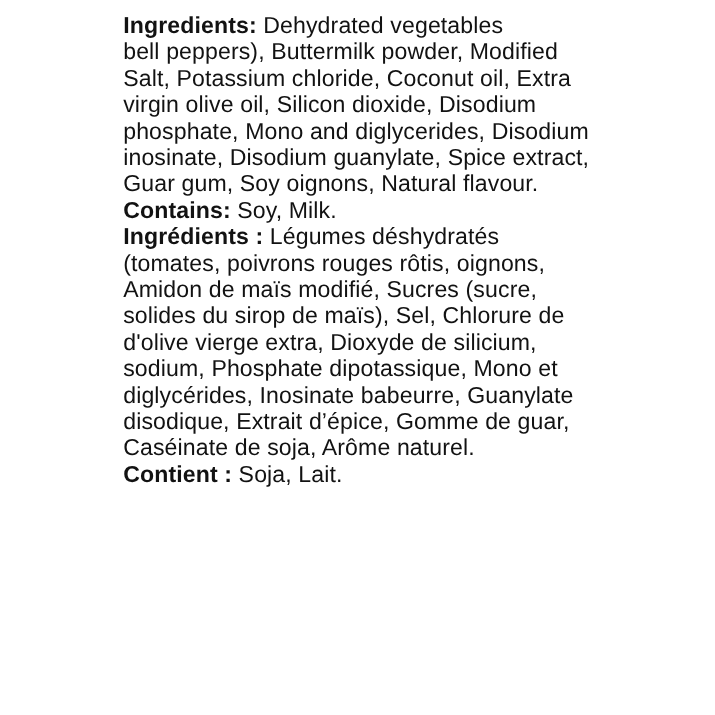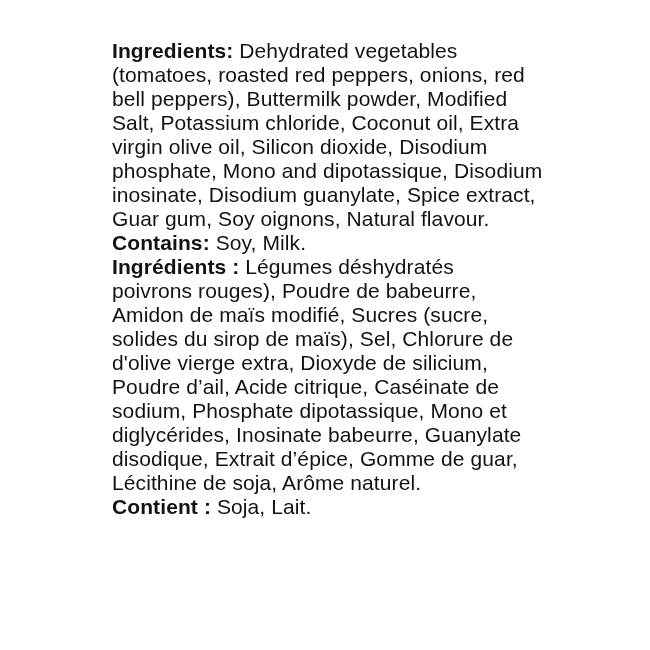--- a/index.html
+++ b/index.html
@@ -13,46 +13,43 @@
   .label-wrap {
     position: absolute;
     left: 112px;
     top: 12px;
     width: 470px;
     font-family: "Liberation Sans", sans-serif;
     font-size: 21px;
     line-height: 24px;
     color: #121212;
     letter-spacing: 0.1px;
-    margin-top: 27px;
   }
   .label-line {
     white-space: nowrap;
   }
   .label-line b {
     font-weight: bold;
   }
 </style>
 </head>
 <body>
 
 <div class="label-wrap">
     <div class="label-line"><b>Ingredients:</b> Dehydrated vegetables</div>
-    <div class="label-line">(tomatoes, roasted red peppers, onions, red</div>
     <div class="label-line">bell peppers), Buttermilk powder, Modified</div>
     <div class="label-line">Salt, Potassium chloride, Coconut oil, Extra</div>
     <div class="label-line">virgin olive oil, Silicon dioxide, Disodium</div>
-    <div class="label-line">phosphate, Mono and dipotassique, Disodium</div>
+    <div class="label-line">phosphate, Mono and diglycerides, Disodium</div>
     <div class="label-line">inosinate, Disodium guanylate, Spice extract,</div>
     <div class="label-line">Guar gum, Soy oignons, Natural flavour.</div>
     <div class="label-line"><b>Contains:</b> Soy, Milk.</div>
     <div class="label-line"><b>Ingrédients :</b> Légumes déshydratés</div>
-    <div class="label-line">poivrons rouges), Poudre de babeurre,</div>
+    <div class="label-line">(tomates, poivrons rouges rôtis, oignons,</div>
     <div class="label-line">Amidon de maïs modifié, Sucres (sucre,</div>
     <div class="label-line">solides du sirop de maïs), Sel, Chlorure de</div>
     <div class="label-line">d'olive vierge extra, Dioxyde de silicium,</div>
-    <div class="label-line">Poudre d’ail, Acide citrique, Caséinate de</div>
     <div class="label-line">sodium, Phosphate dipotassique, Mono et</div>
     <div class="label-line">diglycérides, Inosinate babeurre, Guanylate</div>
     <div class="label-line">disodique, Extrait d’épice, Gomme de guar,</div>
-    <div class="label-line">Lécithine de soja, Arôme naturel.</div>
+    <div class="label-line">Caséinate de soja, Arôme naturel.</div>
     <div class="label-line"><b>Contient :</b> Soja, Lait.</div>
   </div>
 
 </body></html>

